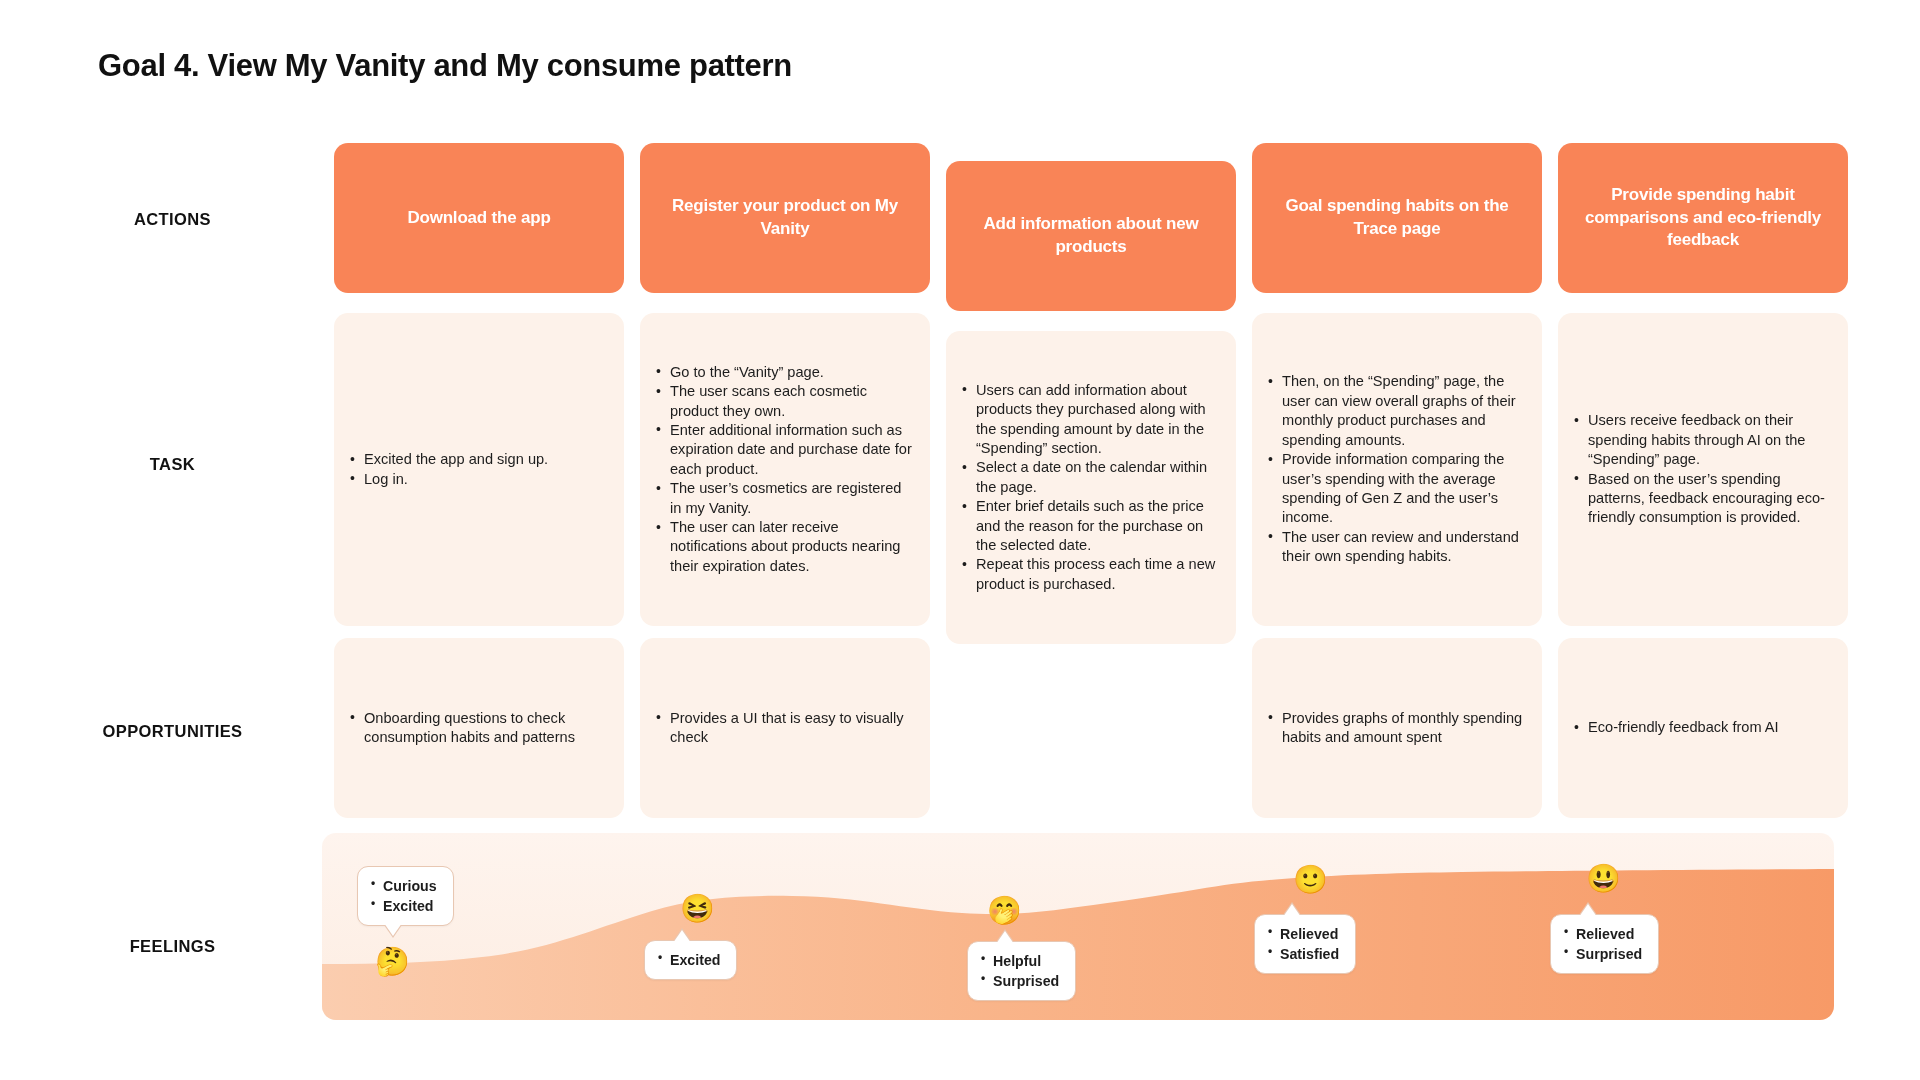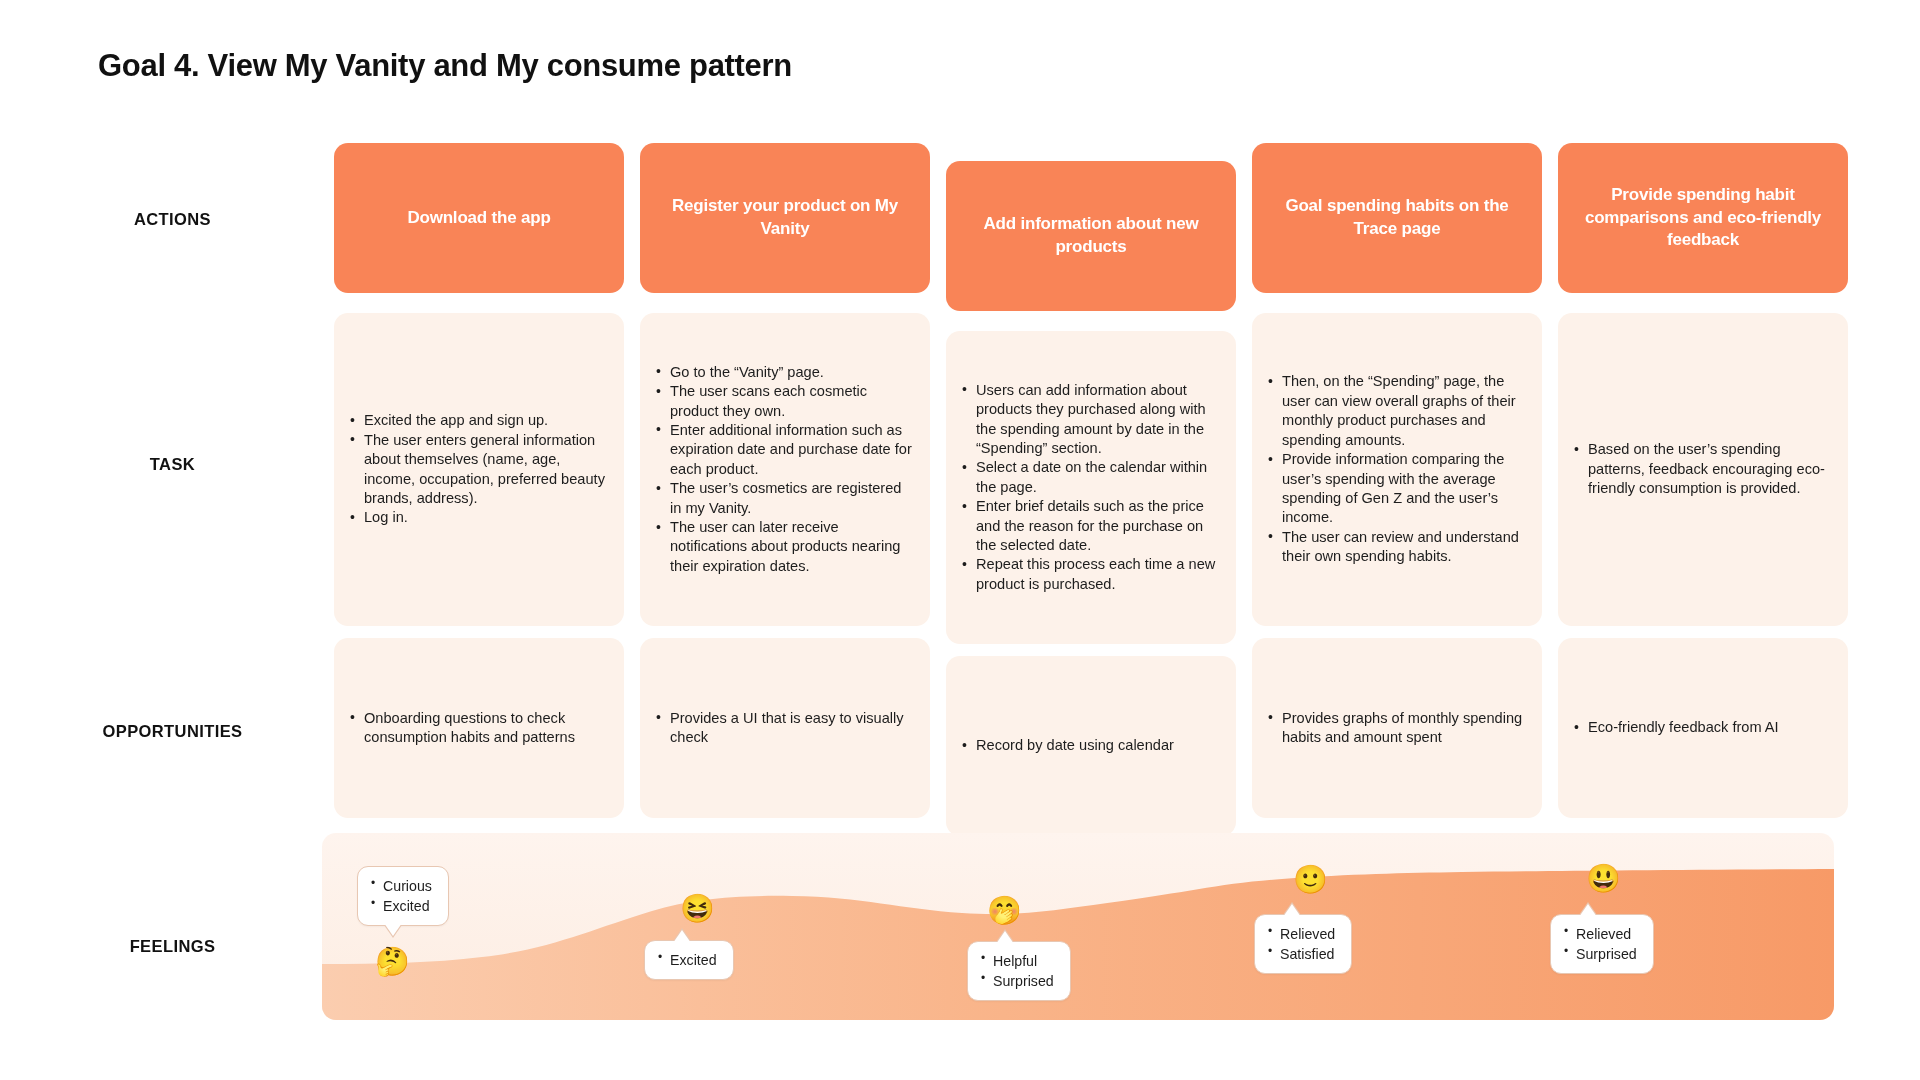--- a/index.html
+++ b/index.html
@@ -147,20 +147,21 @@
 
   
   .bubble {
     position: absolute;
     background: #ffffff;
     border: 1px solid #E8C7B2;
     border-radius: 11px;
     padding: 9px 16px 9px 12px;
     z-index: 7;
     box-shadow: 0 1px 2px rgba(0,0,0,0.04);
+    font-weight: bold;
   }
   .bubble ul { list-style: none; }
   .bubble li {
     position: relative;
     padding-left: 13px;
     font-size: 14.2px;
     line-height: 1.42;
     color: #1d1d1d;
     white-space: nowrap;
   }
@@ -232,21 +233,20 @@
   <div class="action-card col c3">
       <span>Goal spending habits on the Trace page</span>
     </div>
   <div class="action-card col c4">
       <span>Provide spending habit comparisons and eco-friendly feedback</span>
     </div>
 
   <div class="task-card col c0">
       <ul>
         <li>Excited the app and sign up.</li>
-        <li>The user enters general information about themselves (name, age, income, occupation, preferred beauty brands, address).</li>
         <li>Log in.</li>
       </ul>
     </div>
   <div class="task-card col c1">
       <ul>
         <li>Go to the “Vanity” page.</li>
         <li>The user scans each cosmetic product they own.</li>
         <li>Enter additional information such as expiration date and purchase date for each product.</li>
         <li>The user’s cosmetics are registered in my Vanity.</li>
         <li>The user can later receive notifications about products nearing their expiration dates.</li>
@@ -262,37 +262,33 @@
   <div class="task-card col c2">
       <ul>
         <li>Users can add information about products they purchased along with the spending amount by date in the “Spending” section.</li>
         <li>Select a date on the calendar within the page.</li>
         <li>Enter brief details such as the price and the reason for the purchase on the selected date.</li>
         <li>Repeat this process each time a new product is purchased.</li>
       </ul>
     </div>
   <div class="task-card col c4">
       <ul>
+        <li>Users receive feedback on their spending habits through AI on the “Spending” page.</li>
         <li>Based on the user’s spending patterns, feedback encouraging eco-friendly consumption is provided.</li>
       </ul>
     </div>
 
   <div class="opp-card col c0">
       <ul>
         <li>Onboarding questions to check consumption habits and patterns</li>
       </ul>
     </div>
   <div class="opp-card col c1">
       <ul>
         <li>Provides a UI that is easy to visually check</li>
-      </ul>
-    </div>
-  <div class="opp-card col c2">
-      <ul>
-        <li>Record by date using calendar</li>
       </ul>
     </div>
   <div class="opp-card col c3">
       <ul>
         <li>Provides graphs of monthly spending habits and amount spent</li>
       </ul>
     </div>
   <div class="opp-card col c4">
       <ul>
         <li>Eco-friendly feedback from AI</li>

